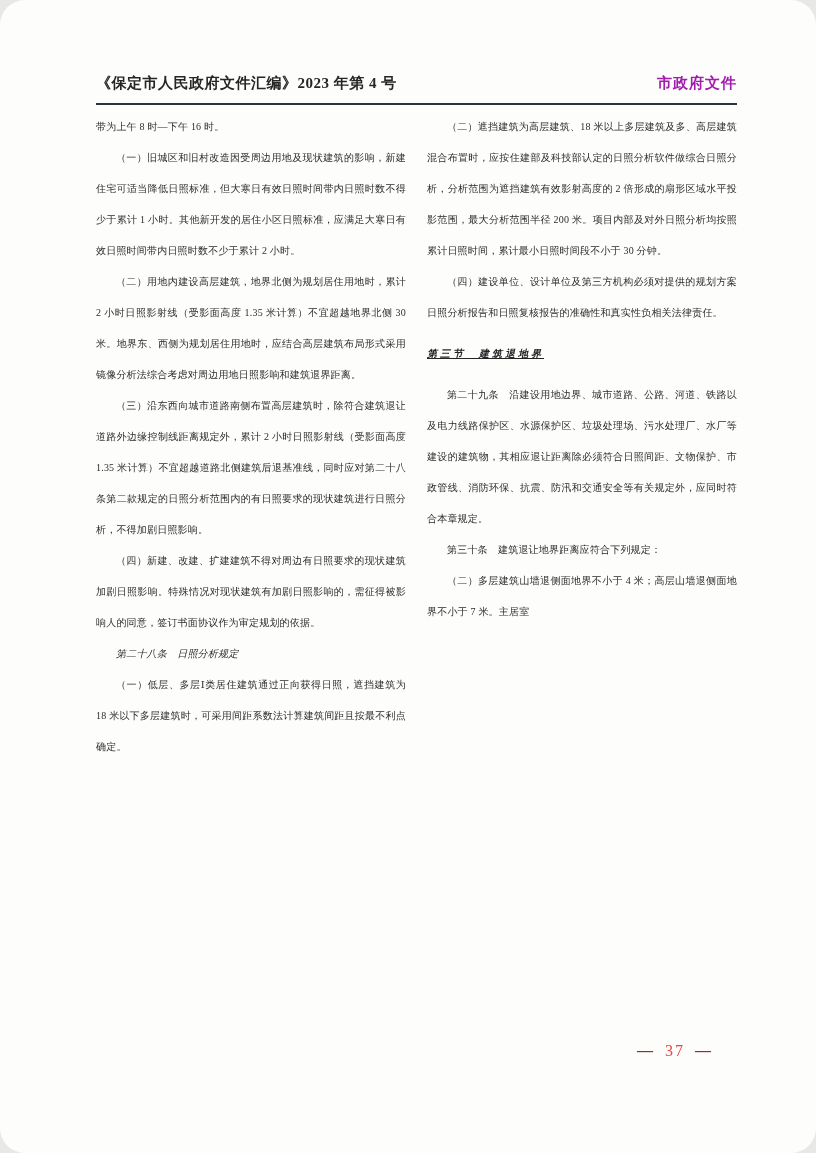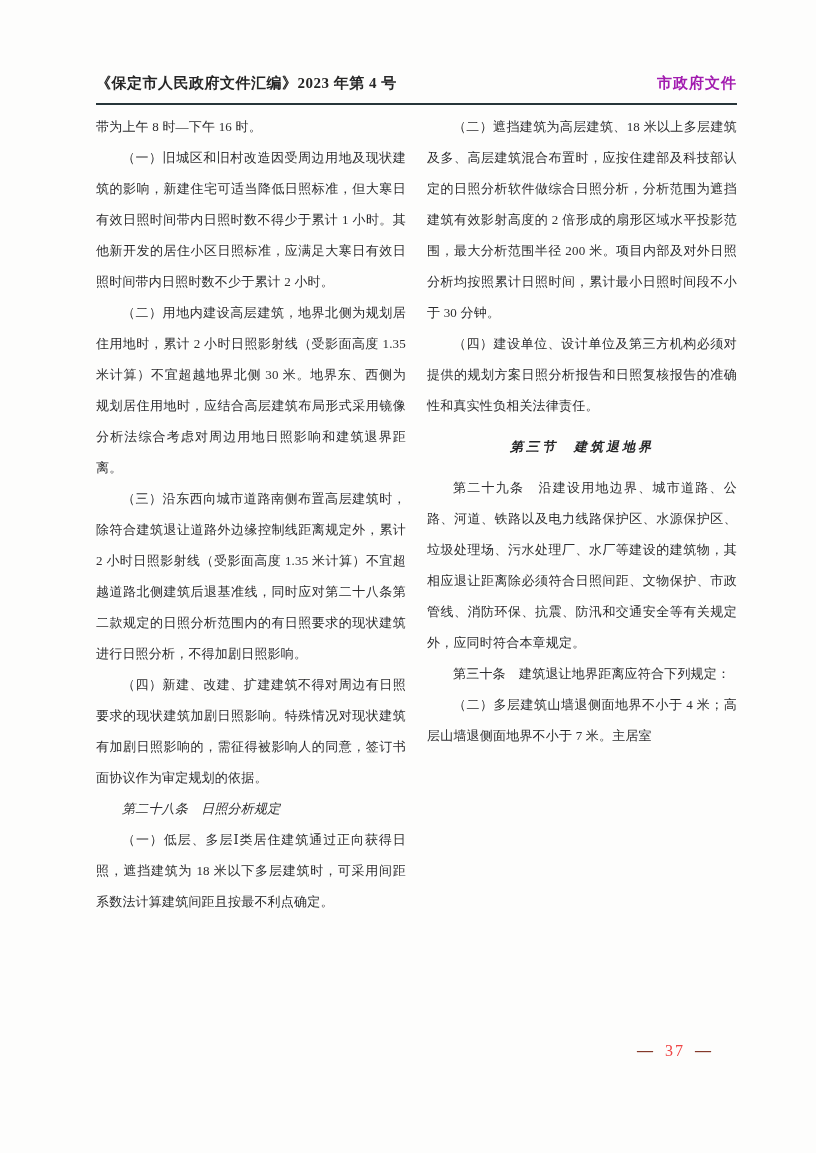--- a/index.html
+++ b/index.html
@@ -9,20 +9,21 @@
     font-family: "Liberation Serif", "DejaVu Serif", serif;
   }
   .page {
     position: relative;
     width: 816px;
     height: 1153px;
     margin: 0 auto;
     background: #fdfdfc;
     overflow: hidden;
     color: #2b2b2b;
+    border-radius: 25px;
   }
   
   .header {
     position: absolute;
     left: 96px;
     width: 641px;
     top: 74px;
     display: flex;
     justify-content: space-between;
     align-items: flex-end;
@@ -51,46 +52,46 @@
   .columns {
     position: absolute;
     left: 96px;
     top: 111px;
     width: 641px;
     display: flex;
     justify-content: space-between;
   }
   .col {
     width: 310px;
-    font-size: 13px;
+    font-size: 10px;
     line-height: 31px;
     text-align: justify;
     text-justify: inter-character;
     letter-spacing: 0.2px;
     color: #2c2c2e;
   }
   .col p {
     margin: 0;
     text-indent: 2em;
   }
   .col p.flush {
     text-indent: 0;
   }
   .article-heading {
     text-indent: 2em;
     font-style: italic;
   }
   .section-heading {
-    text-align: center;
     text-indent: 0 !important;
     font-style: italic;
     font-weight: 600;
     letter-spacing: 3px;
     margin: 10px 0 !important;
     color: #242426;
+    text-decoration: underline;
   }
   
   .footer {
     position: absolute;
     top: 1042px;
     left: 600px;
     width: 150px;
     text-align: center;
     font-size: 16px;
     letter-spacing: 2px;

